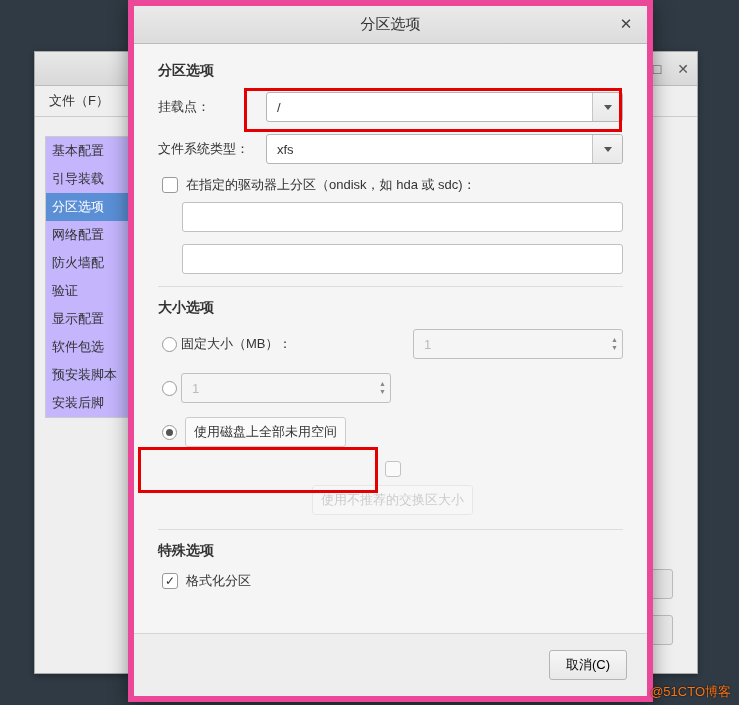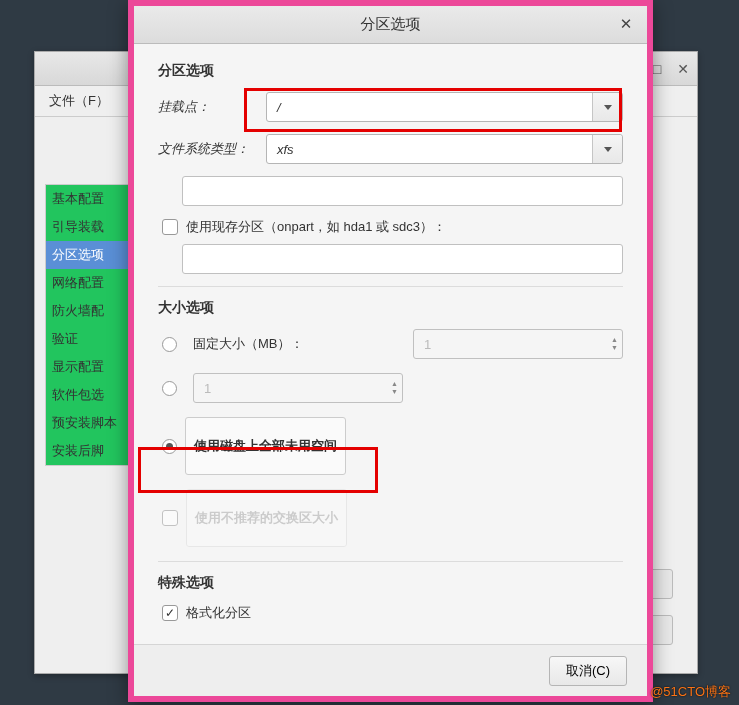--- a/index.html
+++ b/index.html
@@ -31,23 +31,22 @@
     }
     .bg-titlebar span { font-family: sans-serif; font-size: 14px; color: #555; cursor: default; }
     .bg-menu {
       padding: 6px 14px;
       border-bottom: 1px solid #ccc;
     }
     .sidebar {
       position: absolute;
       left: 10px; top: 84px;
       width: 96px;
-      background: #22c55e;
+      background: #c4b5fd;
       border: 1px solid #ccc;
-      margin-top: 48px;
     }
     .sidebar-item {
       padding: 5px 6px;
       font-size: 13px;
       white-space: nowrap;
       overflow: hidden;
     }
     .sidebar-item.selected {
       background: #5a8fd6;
       color: #fff;
@@ -104,21 +103,20 @@
     }
     .section-title {
       font-size: 14px;
       font-weight: bold;
       margin-bottom: 12px;
       margin-top: 4px;
     }
     .form-row {
       display: flex; align-items: center;
       margin-bottom: 12px;
-      font-style: italic;
     }
     .form-label {
       width: 108px;
       font-size: 13px;
     }
     .combo {
       flex: 1;
       height: 30px;
       background: #fff;
       border: 1px solid #b5b5b5;
@@ -189,24 +187,23 @@
       display: inline-flex; align-items: center; justify-content: center;
     }
     .radio.selected::after {
       content: "";
       width: 7px; height: 7px;
       background: #555;
       border-radius: 50%;
     }
     .radio-label-box {
       border: 1px solid #ccc;
-      padding: 19px 8px;
+      padding: 5px 8px;
       border-radius: 3px;
       background: #fafafa;
-      font-weight: bold;
     }
     .radio-label-box.disabled { color: #aaa; border-color: #ddd; }
     .spinner {
       width: 210px; height: 30px;
       background: #fff;
       border: 1px solid #c0c0c0;
       border-radius: 3px;
       display: flex; align-items: center;
       padding: 0 4px 0 10px;
       justify-content: space-between;
@@ -214,34 +211,34 @@
     }
     .spinner.disabled { background: #f5f5f5; color: #bbb; }
     .spinner .spin-btns {
       display: flex; flex-direction: column;
       font-size: 7px; line-height: 8px;
       color: #888;
     }
     .size-row {
       display: flex; align-items: center;
       margin-bottom: 14px;
-      gap: 16px;
+      gap: 4px;
       padding-left: 4px;
     }
     .size-label { flex: 1; }
     
     .red-box {
       position: absolute;
       border: 3px solid #e40000;
       pointer-events: none;
     }
     .red1 { left: 244px; top: 88px; width: 378px; height: 44px; }
     .red2 { left: 138px; top: 447px; width: 240px; height: 46px; }
     .modal-footer {
-      height: 52px;
+      height: 63px;
       border-top: 1px solid #d5d5d5;
       display: flex; justify-content: flex-end; align-items: center;
       padding: 0 20px;
       gap: 16px;
       background: #eee;
     }
     .btn {
       min-width: 78px; height: 30px;
       background: linear-gradient(#f7f7f7,#e8e8e8);
       border: 1px solid #b5b5b5;
@@ -308,26 +305,26 @@
     <div class="form-row">
       <div class="form-label">文件系统类型：</div>
       <div class="combo">
         <div class="combo-text">xfs</div>
         <div class="combo-btn">
             <div class="caret-down"></div>
           </div>
       </div>
     </div>
 
-    <div class="text-input"></div>
-
     <div class="check-row">
       <span class="chk"></span>
-      <span>使用现存分区（onpart，如 hda1 或 sdc3）：</span>
-    </div>
+      <span>在指定的驱动器上分区（ondisk，如 hda 或 sdc)：</span>
+    </div>
+    <div class="text-input"></div>
+
     <div class="text-input"></div>
 
     <hr class="sep">
 
     <div class="section-title">大小选项</div>
 
     <div class="size-row">
       <span class="radio"></span>
       <span class="size-label">固定大小（MB）：</span>
       <div class="spinner disabled">
@@ -342,21 +339,21 @@
         <span>1</span>
         <span class="spin-btns">▲<br>▼</span>
       </div>
     </div>
 
     <div class="radio-row">
       <span class="radio selected"></span>
       <span class="radio-label-box">使用磁盘上全部未用空间</span>
     </div>
 
-    <div class="radio-row" style="opacity:0.55;">
+    <div class="radio-row" style="opacity:0.55;flex-direction:column;">
       <span class="chk"></span>
       <span class="radio-label-box disabled">使用不推荐的交换区大小</span>
     </div>
 
     <hr class="sep">
 
     <div class="section-title">特殊选项</div>
 
 
     <div class="check-row">

